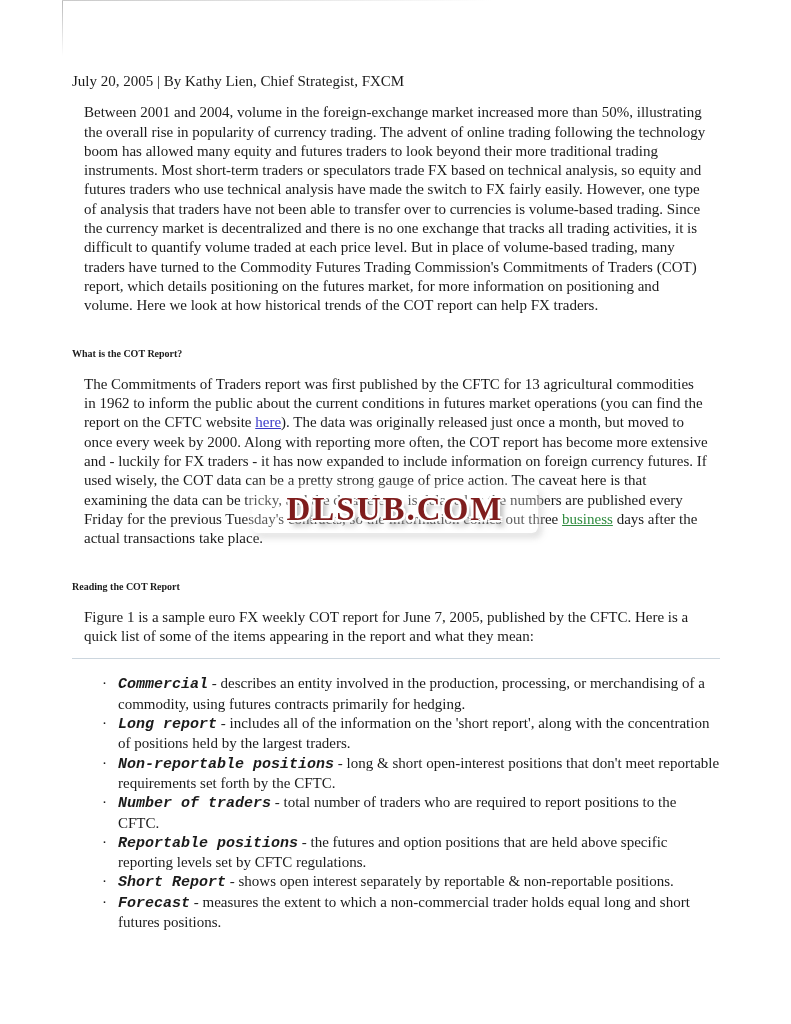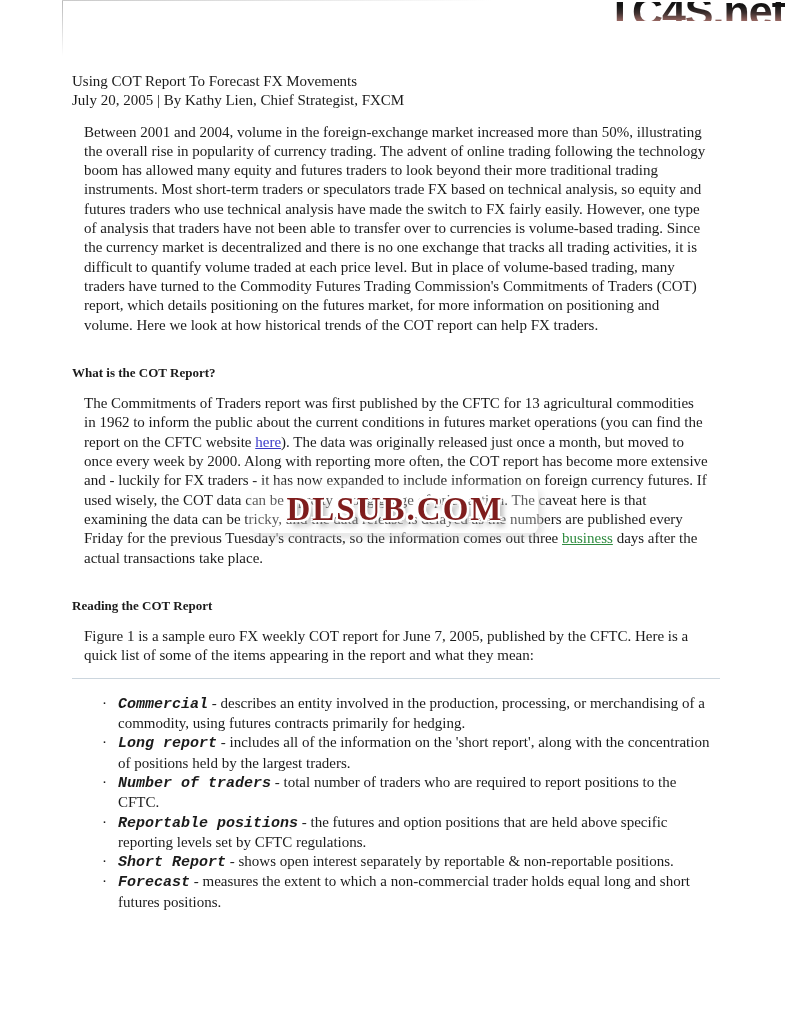--- a/index.html
+++ b/index.html
@@ -44,21 +44,21 @@
     transform: scaleY(1.0);
   }
 
   .content {
     position: absolute; left: 72px; top: 72px; width: 648px;
   }
 
   .title-line { margin: 0; }
   .intro { margin: 37px 0 0 0; }
   .section-heading {
-    font-size: 13px; font-weight: bold; margin: 28px 0 0 0; line-height: 19.3px;
+    font-size: 10px; font-weight: bold; margin: 28px 0 0 0; line-height: 19.3px;
   }
   .para { margin: 12px; }
 
   .link-blue { color: #3a3ac8; text-decoration: underline; cursor: pointer; }
   .link-green { color: #2f8b3f; text-decoration: underline; cursor: pointer; }
 
   .divider {
     border: none; border-top: 1px solid #ccd6de;
     margin: 7px 0 0 0; width: 648px;
   }
@@ -106,40 +106,39 @@
   }
 </style>
 </head>
 <body>
 
 <div class="page">
 
   <div class="frame-line-v"></div>
   <div class="frame-line-h"></div>
 
-  <div class="logo-top">TC4S.net</div>
 
   <div class="content">
 
-    <div class="title-line">Using COT Report To Forecast FX Movements</div>
     <div class="title-line">July 20, 2005 | By Kathy Lien, Chief Strategist, FXCM</div>
 
     <p class="intro para">Between 2001 and 2004, volume in the foreign-exchange market increased more than 50%, illustrating the overall rise in popularity of currency trading. The advent of online trading following the technology boom has allowed many equity and futures traders to look beyond their more traditional trading instruments. Most short-term traders or speculators trade FX based on technical analysis, so equity and futures traders who use technical analysis have made the switch to FX fairly easily. However, one type of analysis that traders have not been able to transfer over to currencies is volume-based trading. Since the currency market is decentralized and there is no one exchange that tracks all trading activities, it is difficult to quantify volume traded at each price level. But in place of volume-based trading, many traders have turned to the Commodity Futures Trading Commission's Commitments of Traders (COT) report, which details positioning on the futures market, for more information on positioning and volume. Here we look at how historical trends of the COT report can help FX traders.</p>
 
     <h3 class="section-heading">What is the COT Report?</h3>
     <p class="para"><span>The Commitments of Traders report was first published by the CFTC for 13 agricultural commodities in 1962 to inform the public about the current conditions in futures market operations (you can find the report on the CFTC website </span><a class="link-blue">here</a><span>). The data was originally released just once a month, but moved to once every week by 2000. Along with reporting more often, the COT report has become more extensive and - luckily for FX traders - it has now expanded to include information on foreign currency futures. If used wisely, the COT data can be a pretty strong gauge of price action. The caveat here is that examining the data can be tricky, and the data release is delayed as the numbers are published every Friday for the previous Tuesday's contracts, so the information comes out three </span><a class="link-green">business</a><span> days after the actual transactions take place.</span></p>
 
     <h3 class="section-heading">Reading the COT Report</h3>
     <p class="para">Figure 1 is a sample euro FX weekly COT report for June 7, 2005, published by the CFTC. Here is a quick list of some of the items appearing in the report and what they mean:</p>
 
     <hr class="divider">
 
     <ul class="terms">
       <li><span class="term">Commercial</span><span> - describes an entity involved in the production, processing, or merchandising of a commodity, using futures contracts primarily for hedging.</span></li>
       <li><span class="term">Long report</span><span> - includes all of the information on the 'short report', along with the concentration of positions held by the largest traders.</span></li>
+      <li><span class="term">Non-reportable positions</span><span> - long &amp; short open-interest positions that don't meet reportable requirements set forth by the CFTC.</span></li>
       <li><span class="term">Number of traders</span><span> - total number of traders who are required to report positions to the CFTC.</span></li>
       <li><span class="term">Reportable positions</span><span> - the futures and option positions that are held above specific reporting levels set by CFTC regulations.</span></li>
       <li><span class="term">Short Report</span><span> - shows open interest separately by reportable &amp; non-reportable positions.</span></li>
       <li><span class="term">Forecast</span><span> - measures the extent to which a non-commercial trader holds equal long and short futures positions.</span></li>
     </ul>
 
   </div>
 
   <div class="watermark">DLSUB.COM</div>
 

